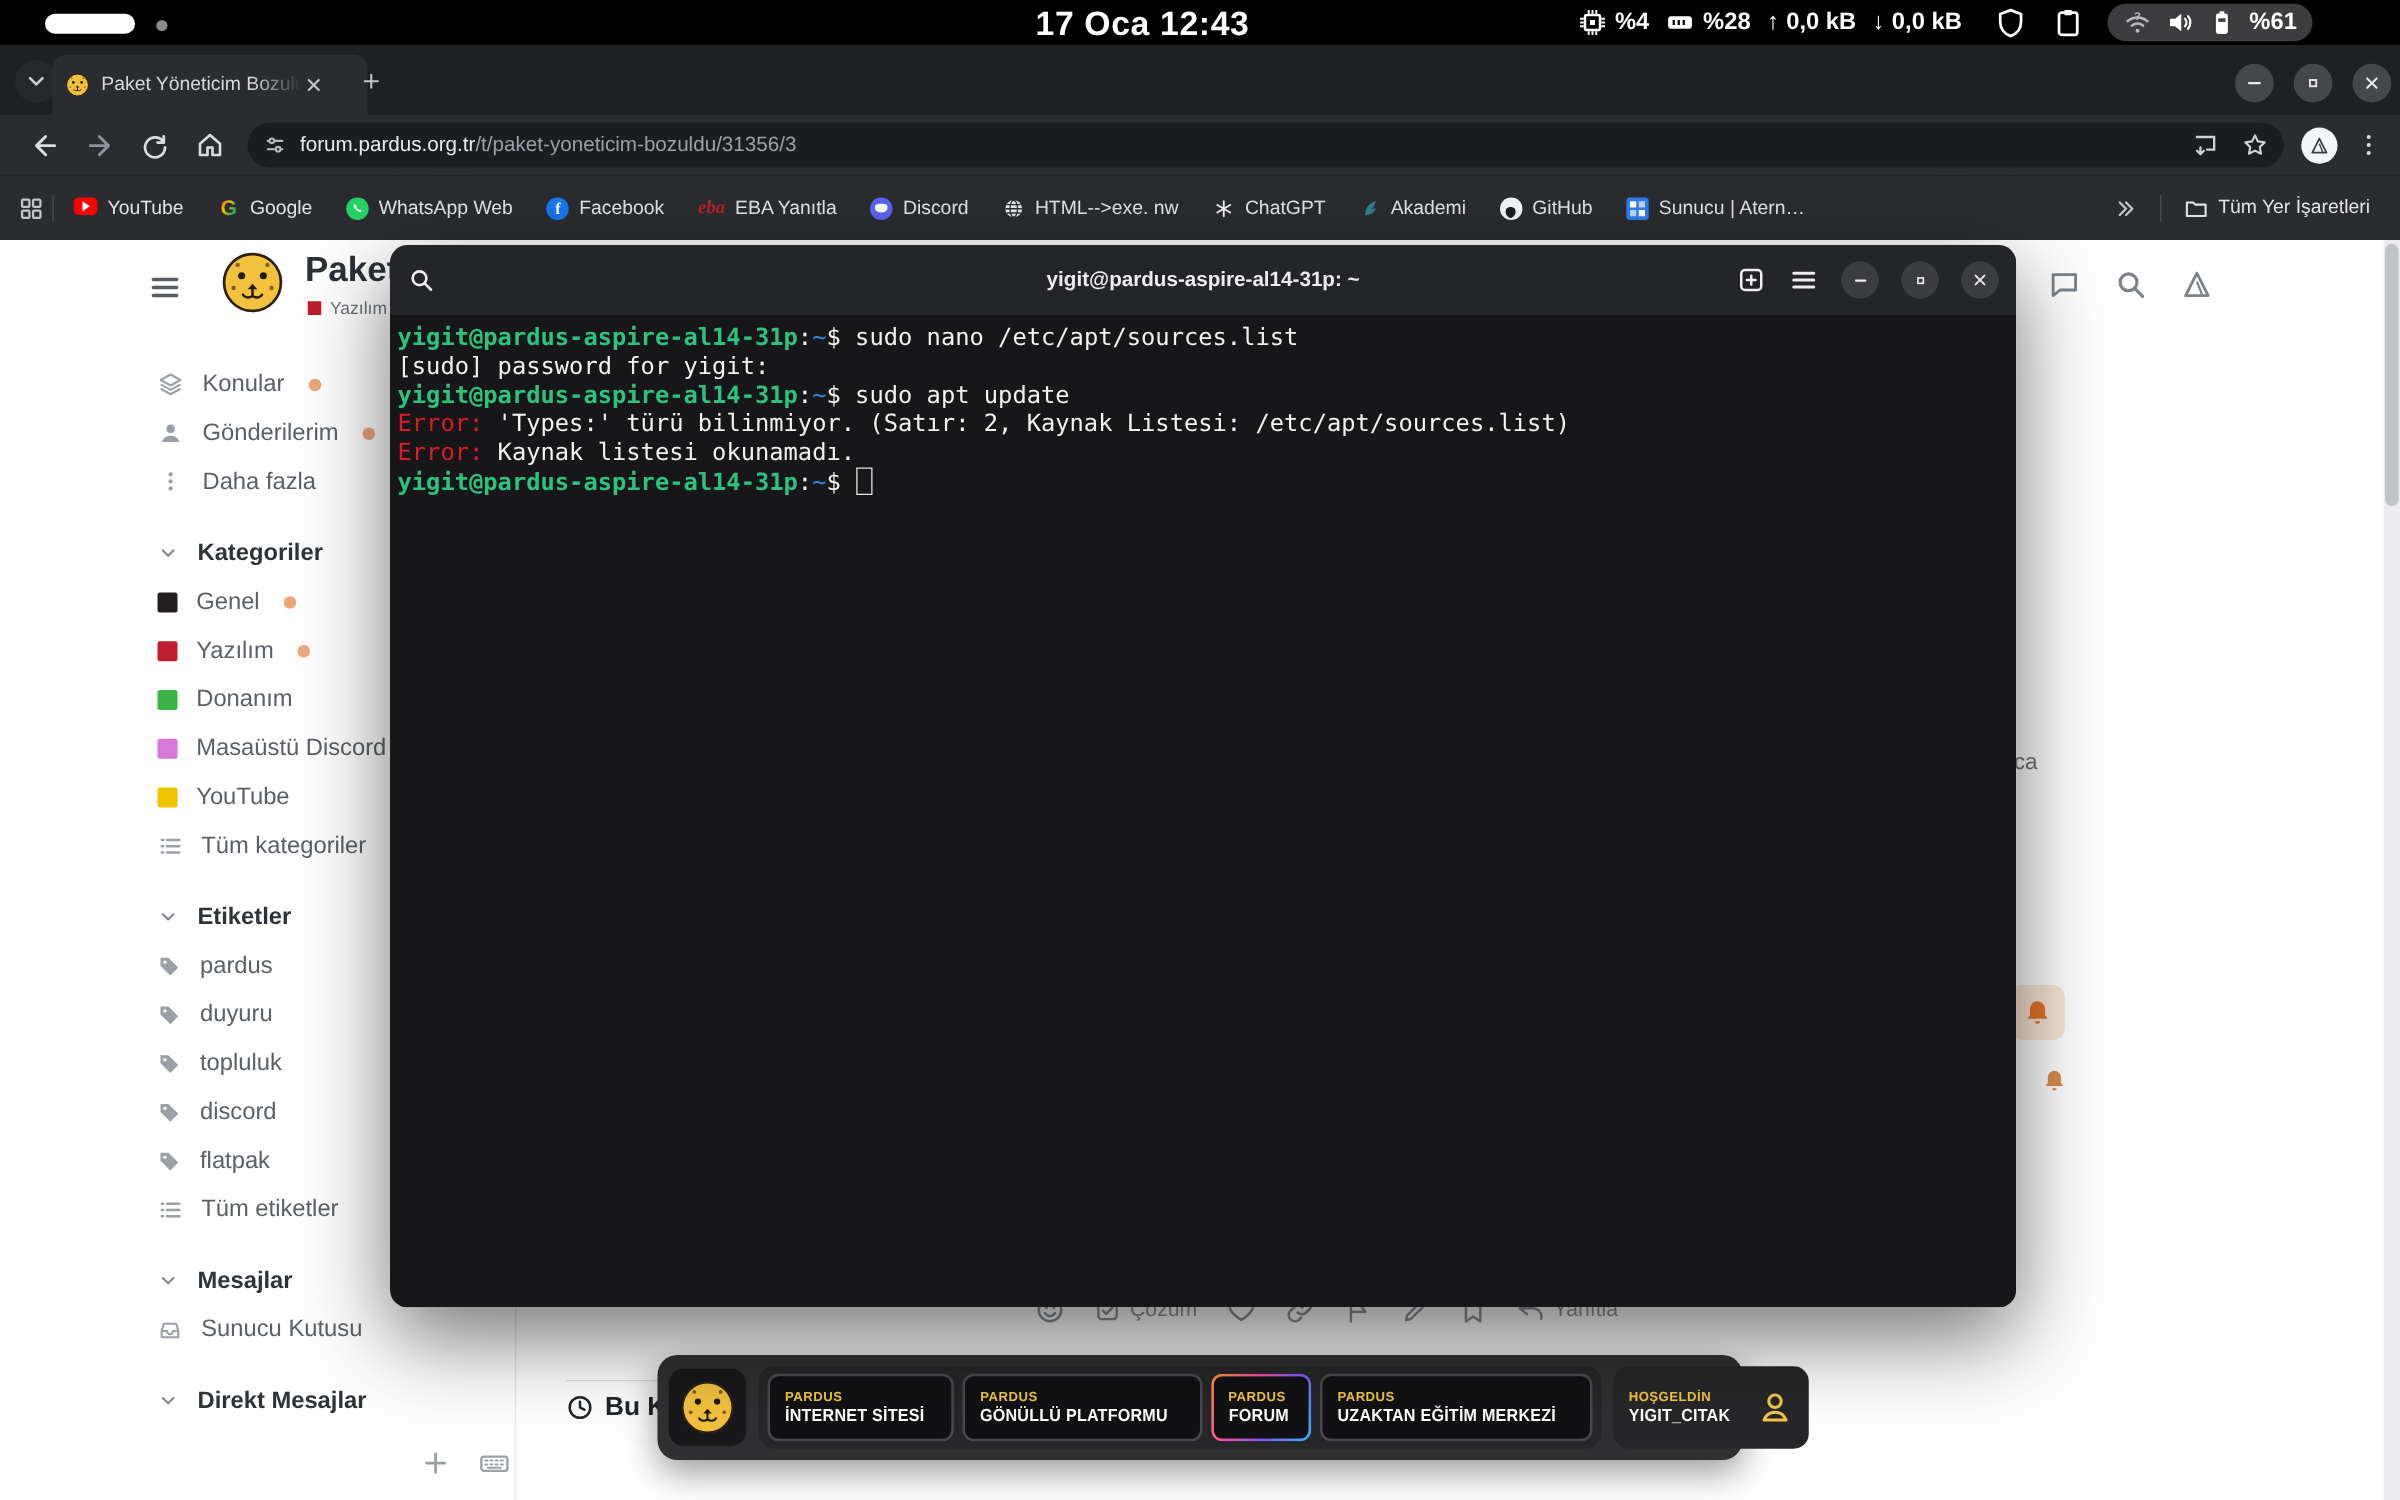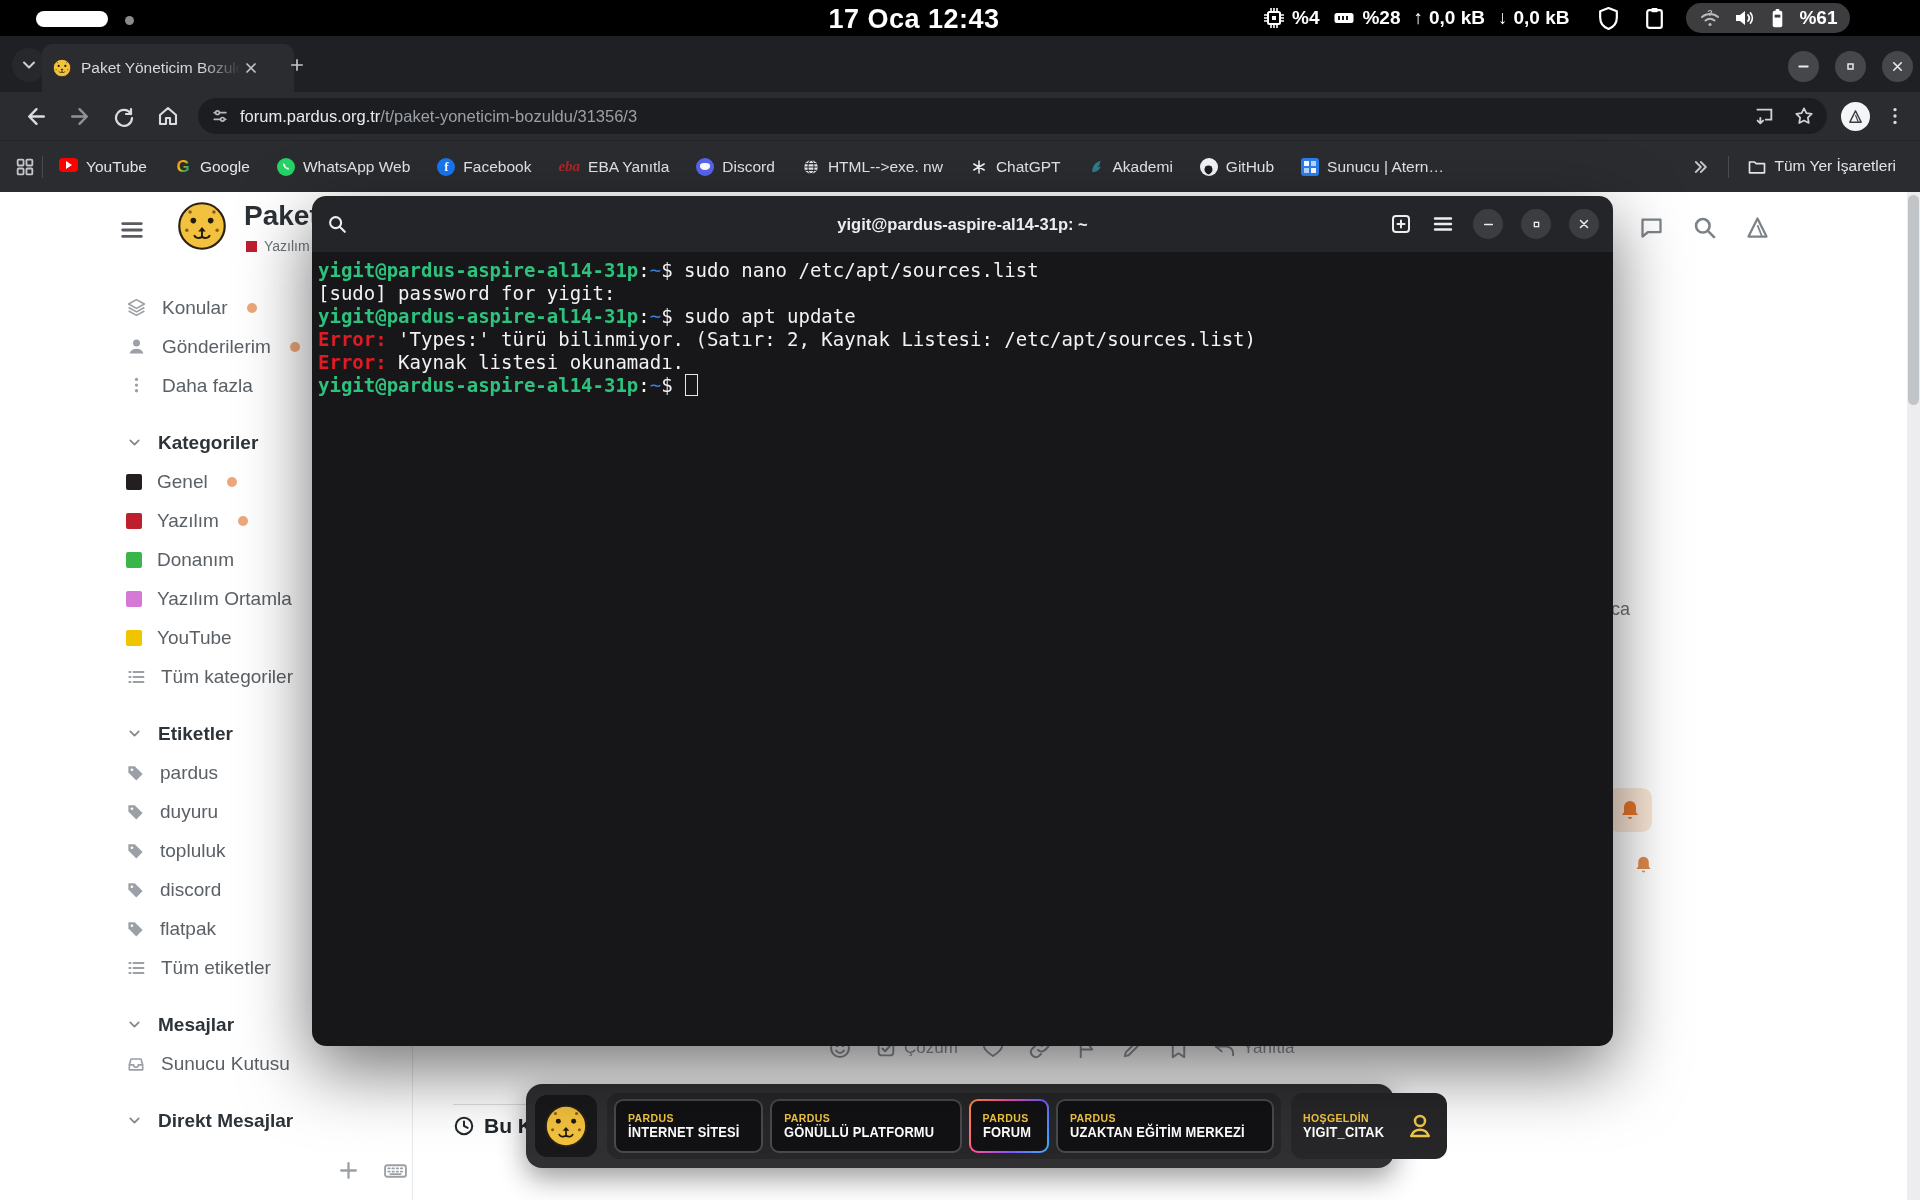--- a/index.html
+++ b/index.html
@@ -83,21 +83,21 @@
   .terminal{position:absolute;left:312px;top:196px;width:1301px;height:850px;border-radius:14px;
             box-shadow:0 24px 70px rgba(0,0,0,.55), 0 0 0 1px rgba(255,255,255,.05);z-index:40;overflow:hidden;}
   .term-head{height:56px;background:#242528;display:flex;align-items:center;padding:0 14px;box-sizing:border-box;color:#ededee;}
   .term-title{position:absolute;left:0;right:0;text-align:center;font-size:16.5px;font-weight:bold;pointer-events:none;}
   .term-right{margin-left:auto;display:flex;align-items:center;gap:18px;z-index:2;}
   .term-circle{width:30px;height:30px;border-radius:50%;background:#3c3d41;color:#ededee;display:flex;align-items:center;justify-content:center;}
   .term-body{height:794px;background:#17171a;padding:7px 0 0 6px;box-sizing:border-box;
              font-family:"DejaVu Sans Mono",monospace;font-size:19px;line-height:23px;color:#f2f2f2;white-space:pre;}
   .tg{color:#2ec27e;font-weight:bold;}
   .tb{color:#3584e4;}
-  .tr{color:#e01b24;font-weight:bold;}
+  .tr{color:#e01b24;font-weight:normal;}
   .tw{color:#f2f2f2;}
   .cursor{display:inline-block;width:11px;height:20px;border:1.6px solid #e8e8e8;vertical-align:-4px;margin-left:1px;}
 </style>
 </head>
 <body>
 
 <svg width="0" height="0" style="position:absolute">
   <defs>
     <symbol id="i-chevd" viewBox="0 0 24 24">
         <path d="M6 9l6 6 6-6" fill="none" stroke="currentColor" stroke-width="2.4" stroke-linecap="round" stroke-linejoin="round"></path>
@@ -611,21 +611,21 @@
             <span class="sw" style="background:#bf1e2e"></span>
             <span>Yazılım</span>
             <span class="ndot"></span>
           </li>
         <li class="sb-item">
             <span class="sw" style="background:#3ab54a"></span>
             <span>Donanım</span>
           </li>
         <li class="sb-item">
             <span class="sw" style="background:#d678d6"></span>
-            <span style="white-space:nowrap">Yazılım Ortamla</span>
+            <span style="white-space:nowrap">Masaüstü Discord</span>
           </li>
         <li class="sb-item">
             <span class="sw" style="background:#f1c400"></span>
             <span>YouTube</span>
           </li>
         <li class="sb-item">
             <span class="ig">
               <svg class="ic" width="20" height="20">
                 <use href="#i-list"></use>
               </svg>

